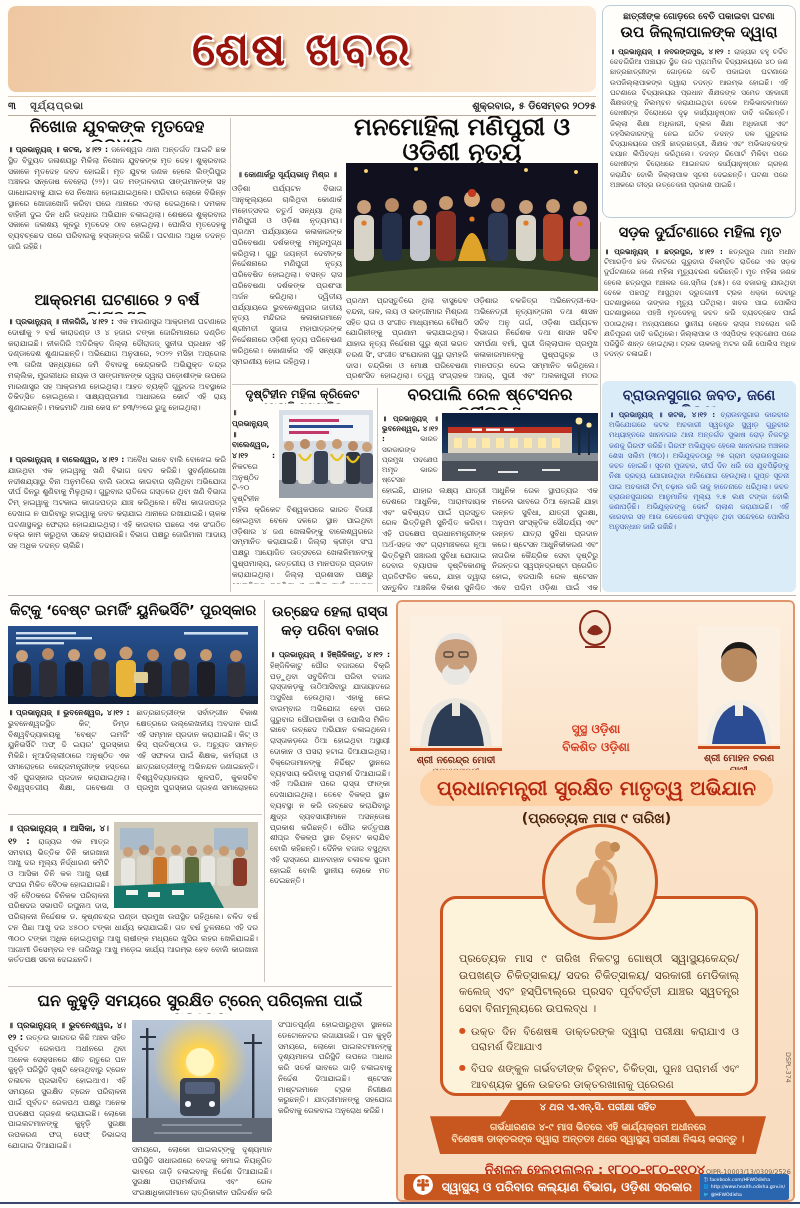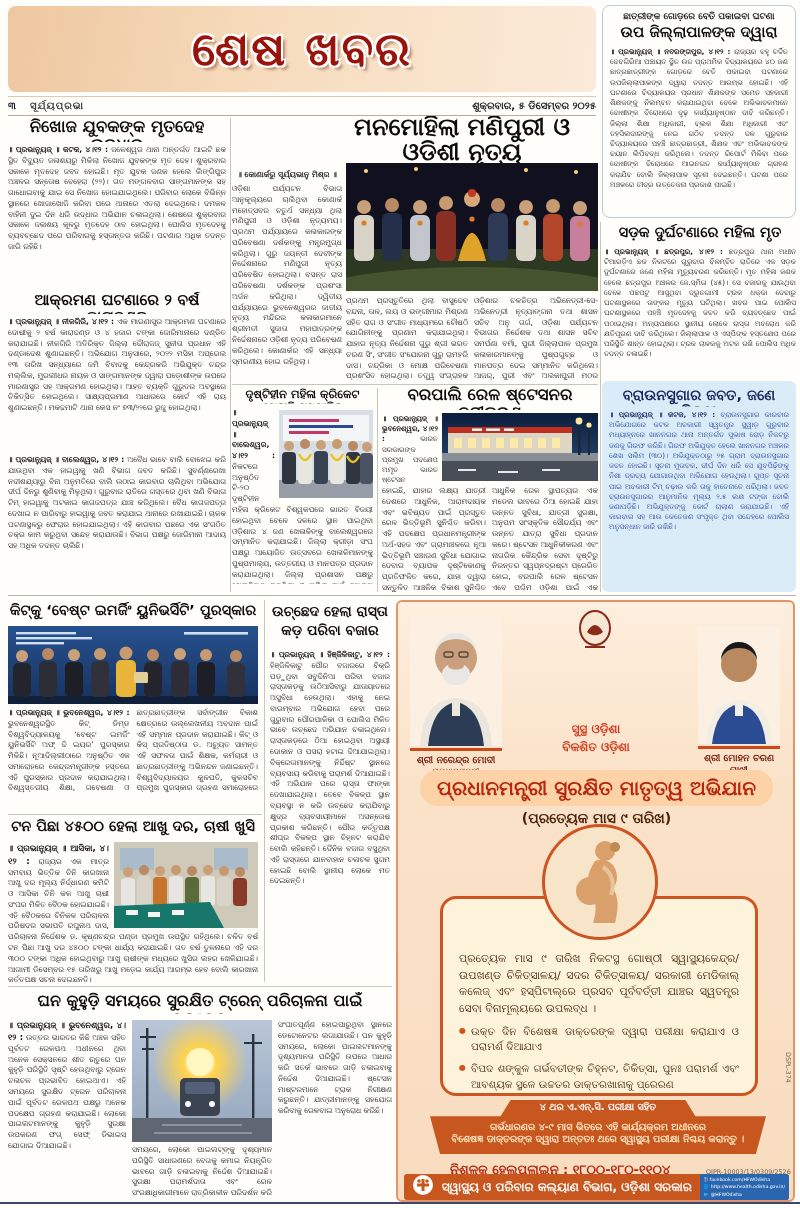--- a/index.html
+++ b/index.html
@@ -292,21 +292,20 @@
   </div>
 
   <div class="abs" style="left:270px;top:602px;width:120px;">
     <div class="hl" style="font-size:14px;height:42px;line-height:1.35;">ଉଚ୍ଛେଦ ହେଲା ରାସ୍ତା କଡ଼ ପରିବା ବଜାର</div>
     <div class="bt" style="height:330px;margin-top:6px;">
         <p><span class="byl">॥ ପ୍ରଭାନ୍ୟୁଜ୍ ॥ ହିଞ୍ଜିଳିକାଟୁ, ୪।୧୨ :</span> <span>ହିଞ୍ଜିଳିକାଟୁ ପୌର ବଜାରରେ ବିକ୍ରି ପଡ଼ୁଥିବା ସବୁଦିନିଆ ପରିବା ବଜାର ରାସ୍ତାକଡ଼କୁ ଉଠିଆସିବାରୁ ଯାତାୟାତରେ ଅସୁବିଧା ହେଉଥିଲା। ଏହାକୁ ନେଇ ବାରମ୍ବାର ଅଭିଯୋଗ ହେବା ପରେ ଗୁରୁବାର ପୌରପାଳିକା ଓ ପୋଲିସ ମିଳିତ ଭାବେ ଉଚ୍ଛେଦ ଅଭିଯାନ ଚଳାଇଥିଲେ। ରାସ୍ତାକଡ଼ରେ ଠିଆ ହୋଇଥିବା ଅସ୍ଥାୟୀ ଦୋକାନ ଓ ପସରା ହଟାଇ ଦିଆଯାଇଥିଲା। ବିକ୍ରେତାମାନଙ୍କୁ ନିର୍ଦ୍ଦିଷ୍ଟ ସ୍ଥାନରେ ବ୍ୟବସାୟ କରିବାକୁ ପରାମର୍ଶ ଦିଆଯାଇଛି। ଏହି ଅଭିଯାନ ପରେ ରାସ୍ତା ଫାଙ୍କା ଦେଖାଯାଇଥିଲା। ତେବେ ବିକଳ୍ପ ସ୍ଥାନ ବ୍ୟବସ୍ଥା ନ କରି ଉଚ୍ଛେଦ କରାଯିବାରୁ କ୍ଷୁଦ୍ର ବ୍ୟବସାୟୀମାନେ ଅସନ୍ତୋଷ ପ୍ରକାଶ କରିଛନ୍ତି। ପୌର କର୍ତ୍ତୃପକ୍ଷ ଶୀଘ୍ର ବିକଳ୍ପ ସ୍ଥାନ ଚିହ୍ନଟ କରାଯିବ ବୋଲି କହିଛନ୍ତି। ଦୈନିକ ବଜାର ବସୁଥିବା ଏହି ରାସ୍ତାରେ ଯାନବାହାନ ଚଳାଚଳ ସୁଗମ ହୋଇଛି ବୋଲି ସ୍ଥାନୀୟ ଲୋକେ ମତ ଦେଇଛନ୍ତି।</span></p>
       </div>
   </div>
 
   <div class="abs" style="left:8px;top:818px;width:250px;">
-    <div class="hl" style="font-size:14.5px;height:20px;">ଟନ ପିଛା ୪୫୦୦ ହେଲା ଆଖୁ ଦର, ଚାଷୀ ଖୁସି</div>
     <div class="bt" style="height:140px;margin-top:4px;">
       <span class="photo" style="float:right;width:144px;height:86px;margin:0 0 3px 5px;">
         <svg viewBox="0 0 144 86" width="144" height="86">
           <rect width="144" height="86" fill="#cfc9ba"></rect>
           <rect x="6" y="6" width="34" height="22" fill="#aabccb"></rect>
             <rect x="100" y="6" width="34" height="22" fill="#aabccb"></rect>
           <g>
             <circle cx="14" cy="30" r="5" fill="#caa07b"></circle>
               <rect x="7" y="36" width="14" height="28" rx="4" fill="#e8e6e0"></rect>
             <circle cx="30" cy="28" r="5" fill="#b98a63"></circle>
@@ -450,21 +449,21 @@
         <path d="M58 40 q14 10 8 28" stroke="#e8c49a" stroke-width="4" fill="none"></path>
       </svg>
     </div>
 
     <div class="abs ad-ribbon" style="left:32px;top:498px;width:336px;height:54px;">
       <div style="font-size:9.6px;padding-top:1px;">୪ ଥର ଏ.ଏନ୍.ସି. ପରୀକ୍ଷା ସହିତ</div>
       <div style="font-size:9.6px;margin-top:8px;color:#ffe9c6;">ଗର୍ଭଧାରଣର ୪-୯ ମାସ ଭିତରେ ଏହି କାର୍ଯ୍ୟକ୍ରମ ଅଧୀନରେ</div>
       <div style="font-size:9.6px;color:#ffe9c6;">ବିଶେଷଜ୍ଞ ଡାକ୍ତରଙ୍କ ଦ୍ୱାରା ଅନ୍ତତଃ ଥରେ ସ୍ୱାସ୍ଥ୍ୟ ପରୀକ୍ଷା ନିଶ୍ଚୟ କରାନ୍ତୁ ।</div>
     </div>
 
-    <div class="abs" style="left:52px;top:560px;width:290px;font-weight:800;font-size:13px;color:#b5270f;">ନିଶୁଳ୍କ ହେଲ୍ପଲାଇନ୍ : ୧୮୦୦-୧୮୦-୧୧୦୪</div>
+    <div class="abs" style="left:52px;top:560px;width:290px;text-align:center;font-weight:800;font-size:13px;color:#b5270f;">ନିଶୁଳ୍କ ହେଲ୍ପଲାଇନ୍ : ୧୮୦୦-୧୮୦-୧୧୦୪</div>
     <div class="abs" style="left:308px;top:566px;width:86px;font-size:6.4px;color:#6a5a48;">OIPR-10003/13/0309/2526</div>
     <div class="abs" style="left:386px;top:450px;writing-mode:vertical-rl;font-size:6.4px;color:#6a5a48;">DSPL-374</div>
 
     <div class="abs ad-bar" style="left:6px;top:572px;width:385px;height:26px;">
       <span style="margin-left:8px;flex:0 0 auto;">
         <svg viewBox="0 0 22 22" width="22" height="22">
           <circle cx="11" cy="11" r="10" fill="#fff"></circle>
           <rect x="9.5" y="5" width="3" height="12" fill="#c8571f"></rect>
             <rect x="5" y="9.5" width="12" height="3" fill="#c8571f"></rect>
           <circle cx="7" cy="7" r="1.8" fill="#c8571f"></circle>

